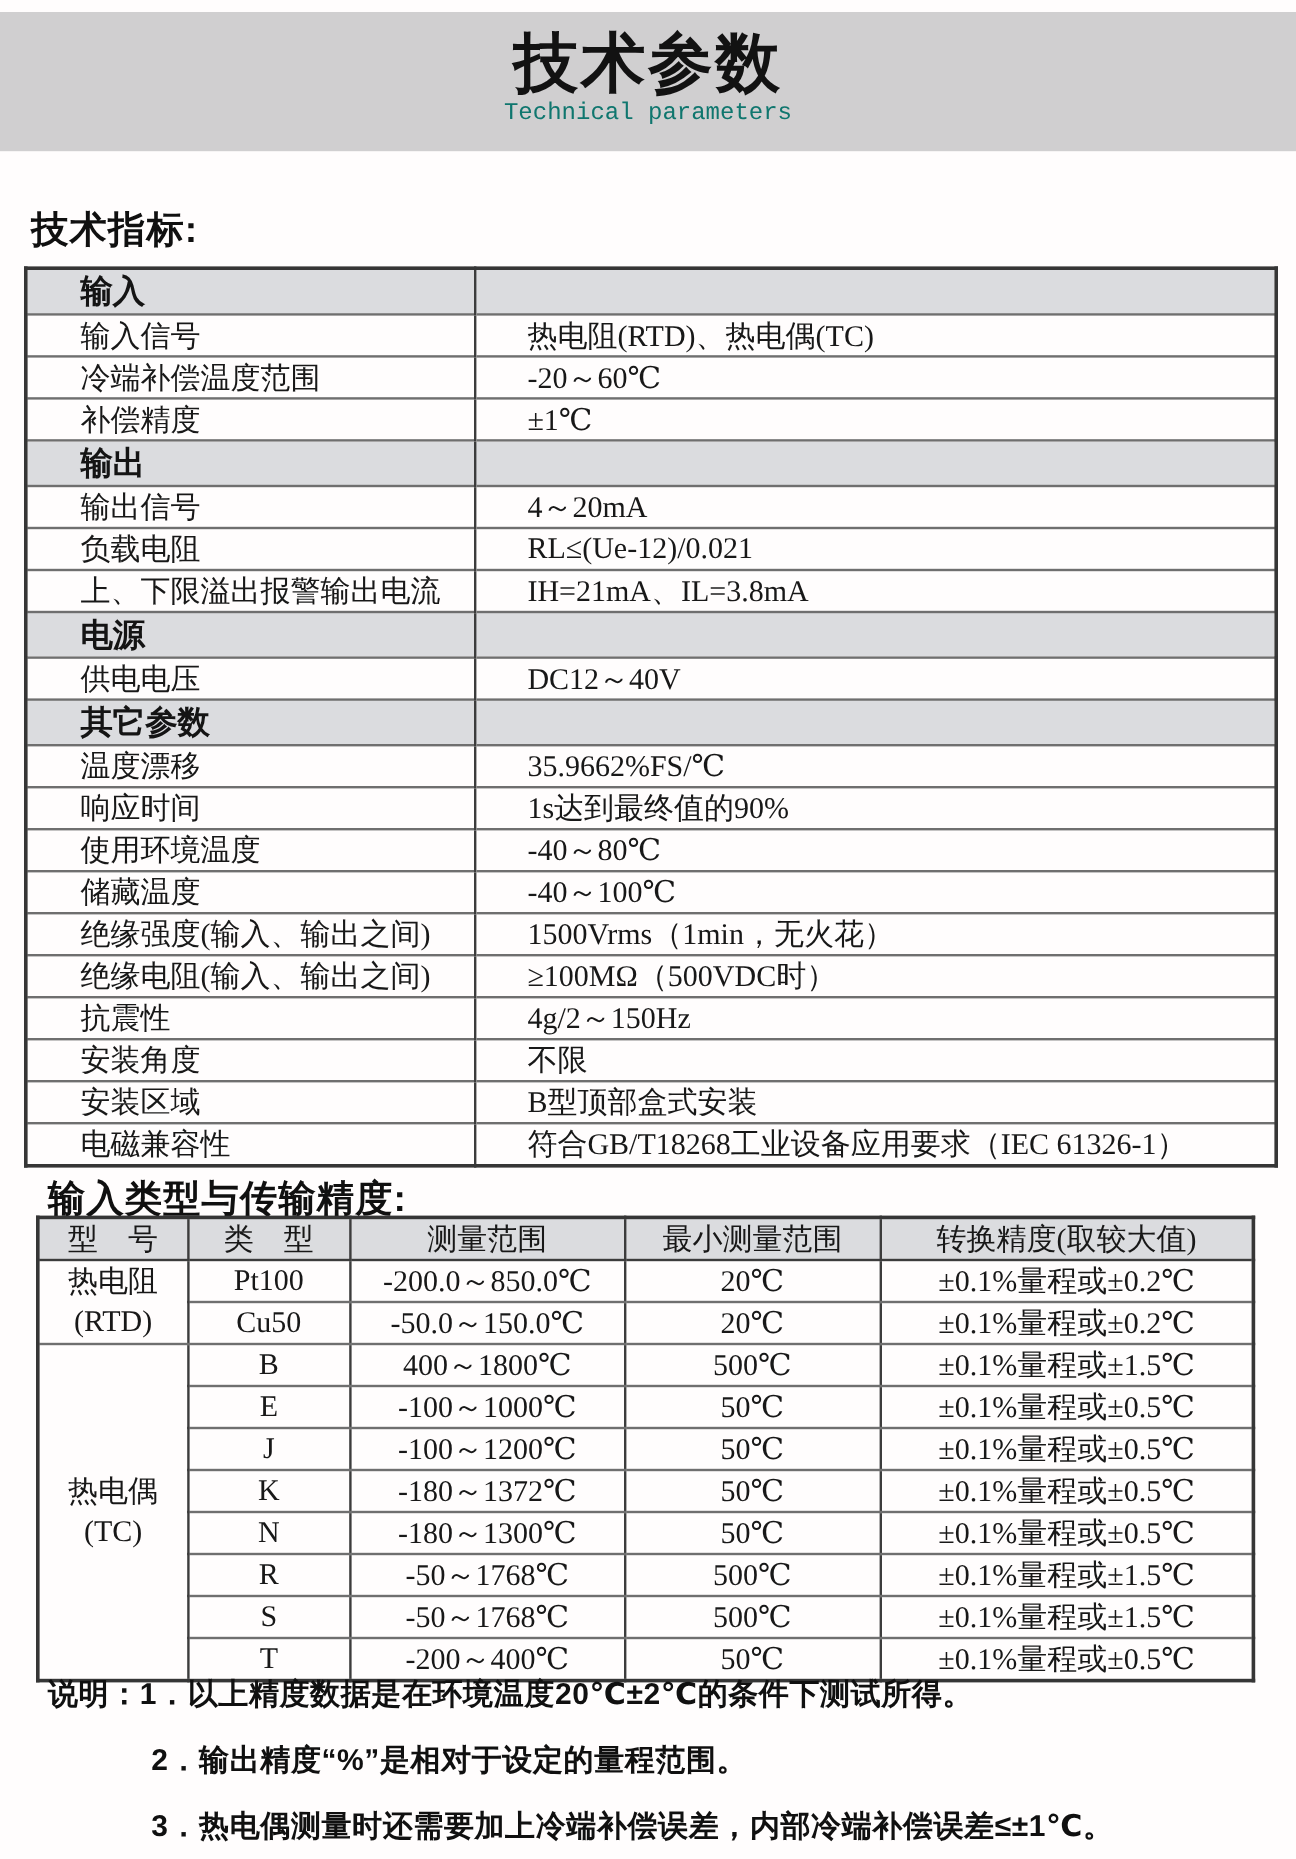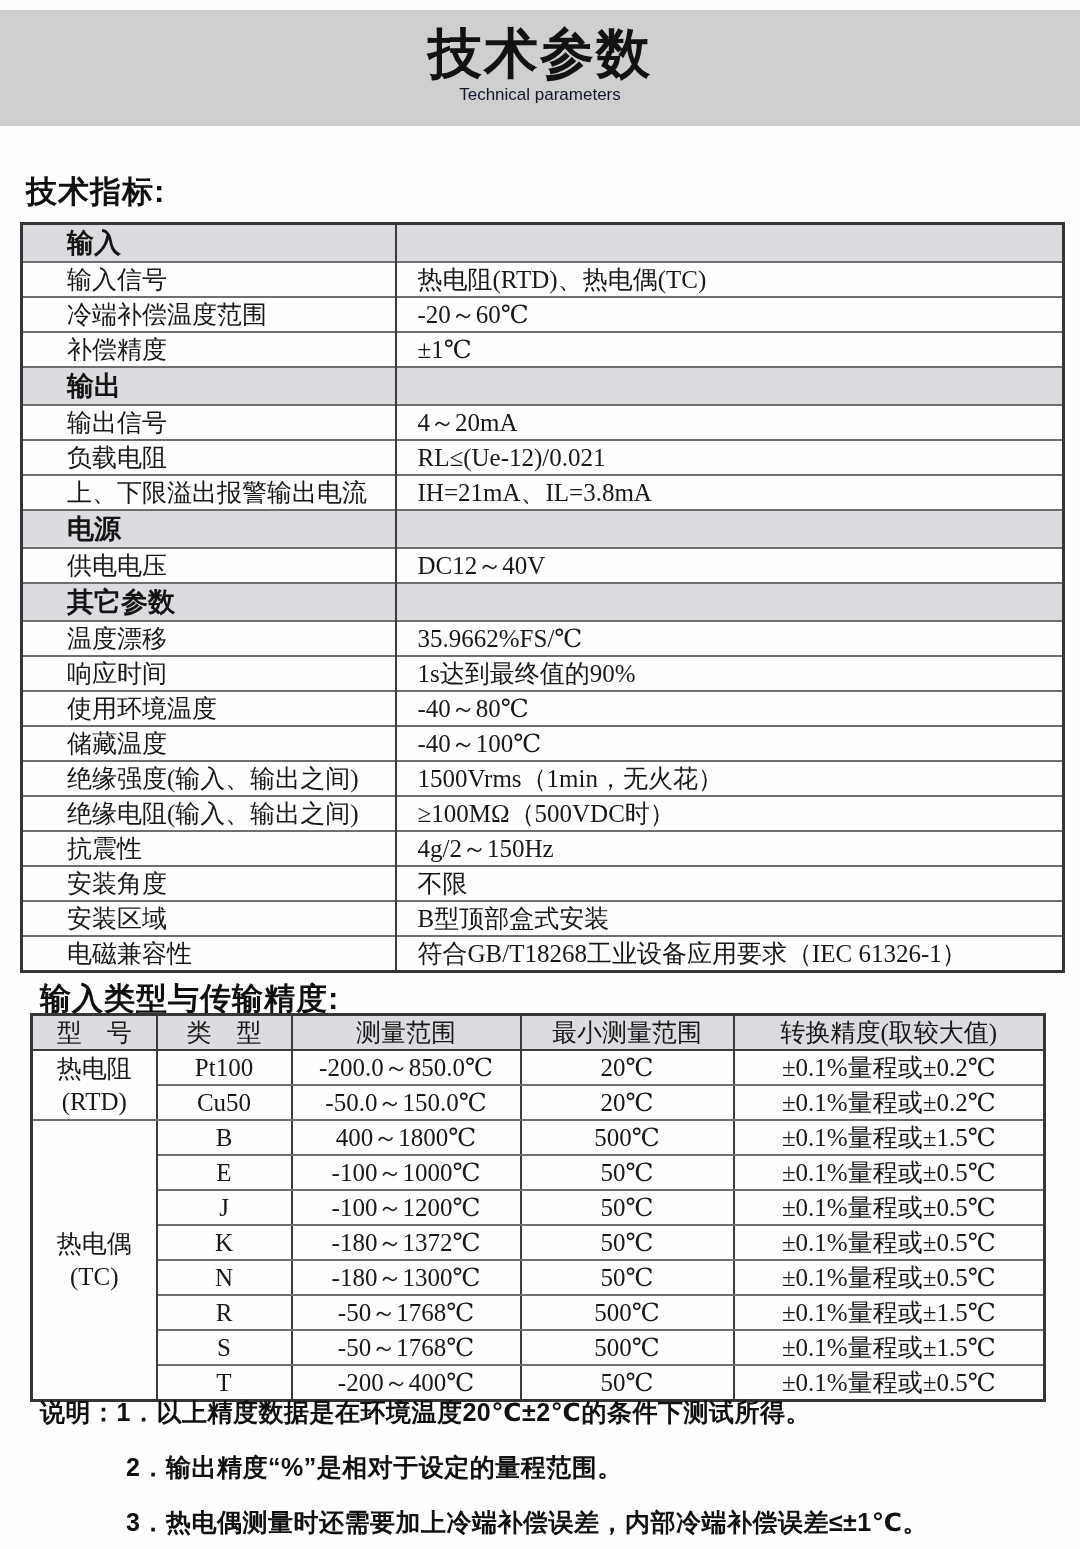--- a/index.html
+++ b/index.html
@@ -11,39 +11,39 @@
   }
   .banner{
     position:absolute;left:0;top:10px;width:1080px;height:116px;
     background:var(--banner-bg,#d0cfd0);text-align:center;
   }
   .banner-title{
     padding-top:14px;font-size:54px;font-weight:bold;line-height:58px;
     letter-spacing:2px;color:#121212;
   }
   .banner-sub{
-    font-size:17px;line-height:26px;color:#0f172a;letter-spacing:0px;
+    font-size:20px;line-height:26px;color:#0f766e;letter-spacing:0px;font-family:Liberation Mono, monospace;
   }
   .heading{
     position:absolute;font-size:31px;font-weight:bold;color:#101010;
     line-height:36px;letter-spacing:1px;
   }
   .h-spec{left:26px;top:174px;}
   .h-io{left:40px;top:956px;margin-top:25px;}
 
   table{border-collapse:collapse;table-layout:fixed;
     font-family:"Liberation Serif","DejaVu Serif",serif;font-size:25px;color:#181818;}
 
   
   #spec-table{position:absolute;left:20px;top:222px;width:1045px;border:3px solid #363636;}
   #spec-table col.w1{width:374px;}
   #spec-table tr{height:31px;}
   #spec-table td{border-top:2px solid #6f6f6f;padding:0;vertical-align:middle;overflow:hidden;white-space:nowrap;}
   #spec-table td.c1{border-right:2px solid #3c3c3c;padding-left:44px;}
-  #spec-table td.c2{padding-left:21px;}
+  #spec-table td.c2{padding-left:43px;}
   #spec-table tr.sec td{background:var(--section-bg,#dbdcdf);margin-top:10px;}
   #spec-table td.secl{
     font-family:"Liberation Sans","DejaVu Sans",sans-serif;
     font-weight:bold;font-size:27px;color:#141414;
   }
 
   
   #io-table{position:absolute;left:30px;top:1013px;width:1013px;border:3px solid #363636;}
   #io-table thead tr{height:32px;}
   #io-table tbody tr{height:31px;}

